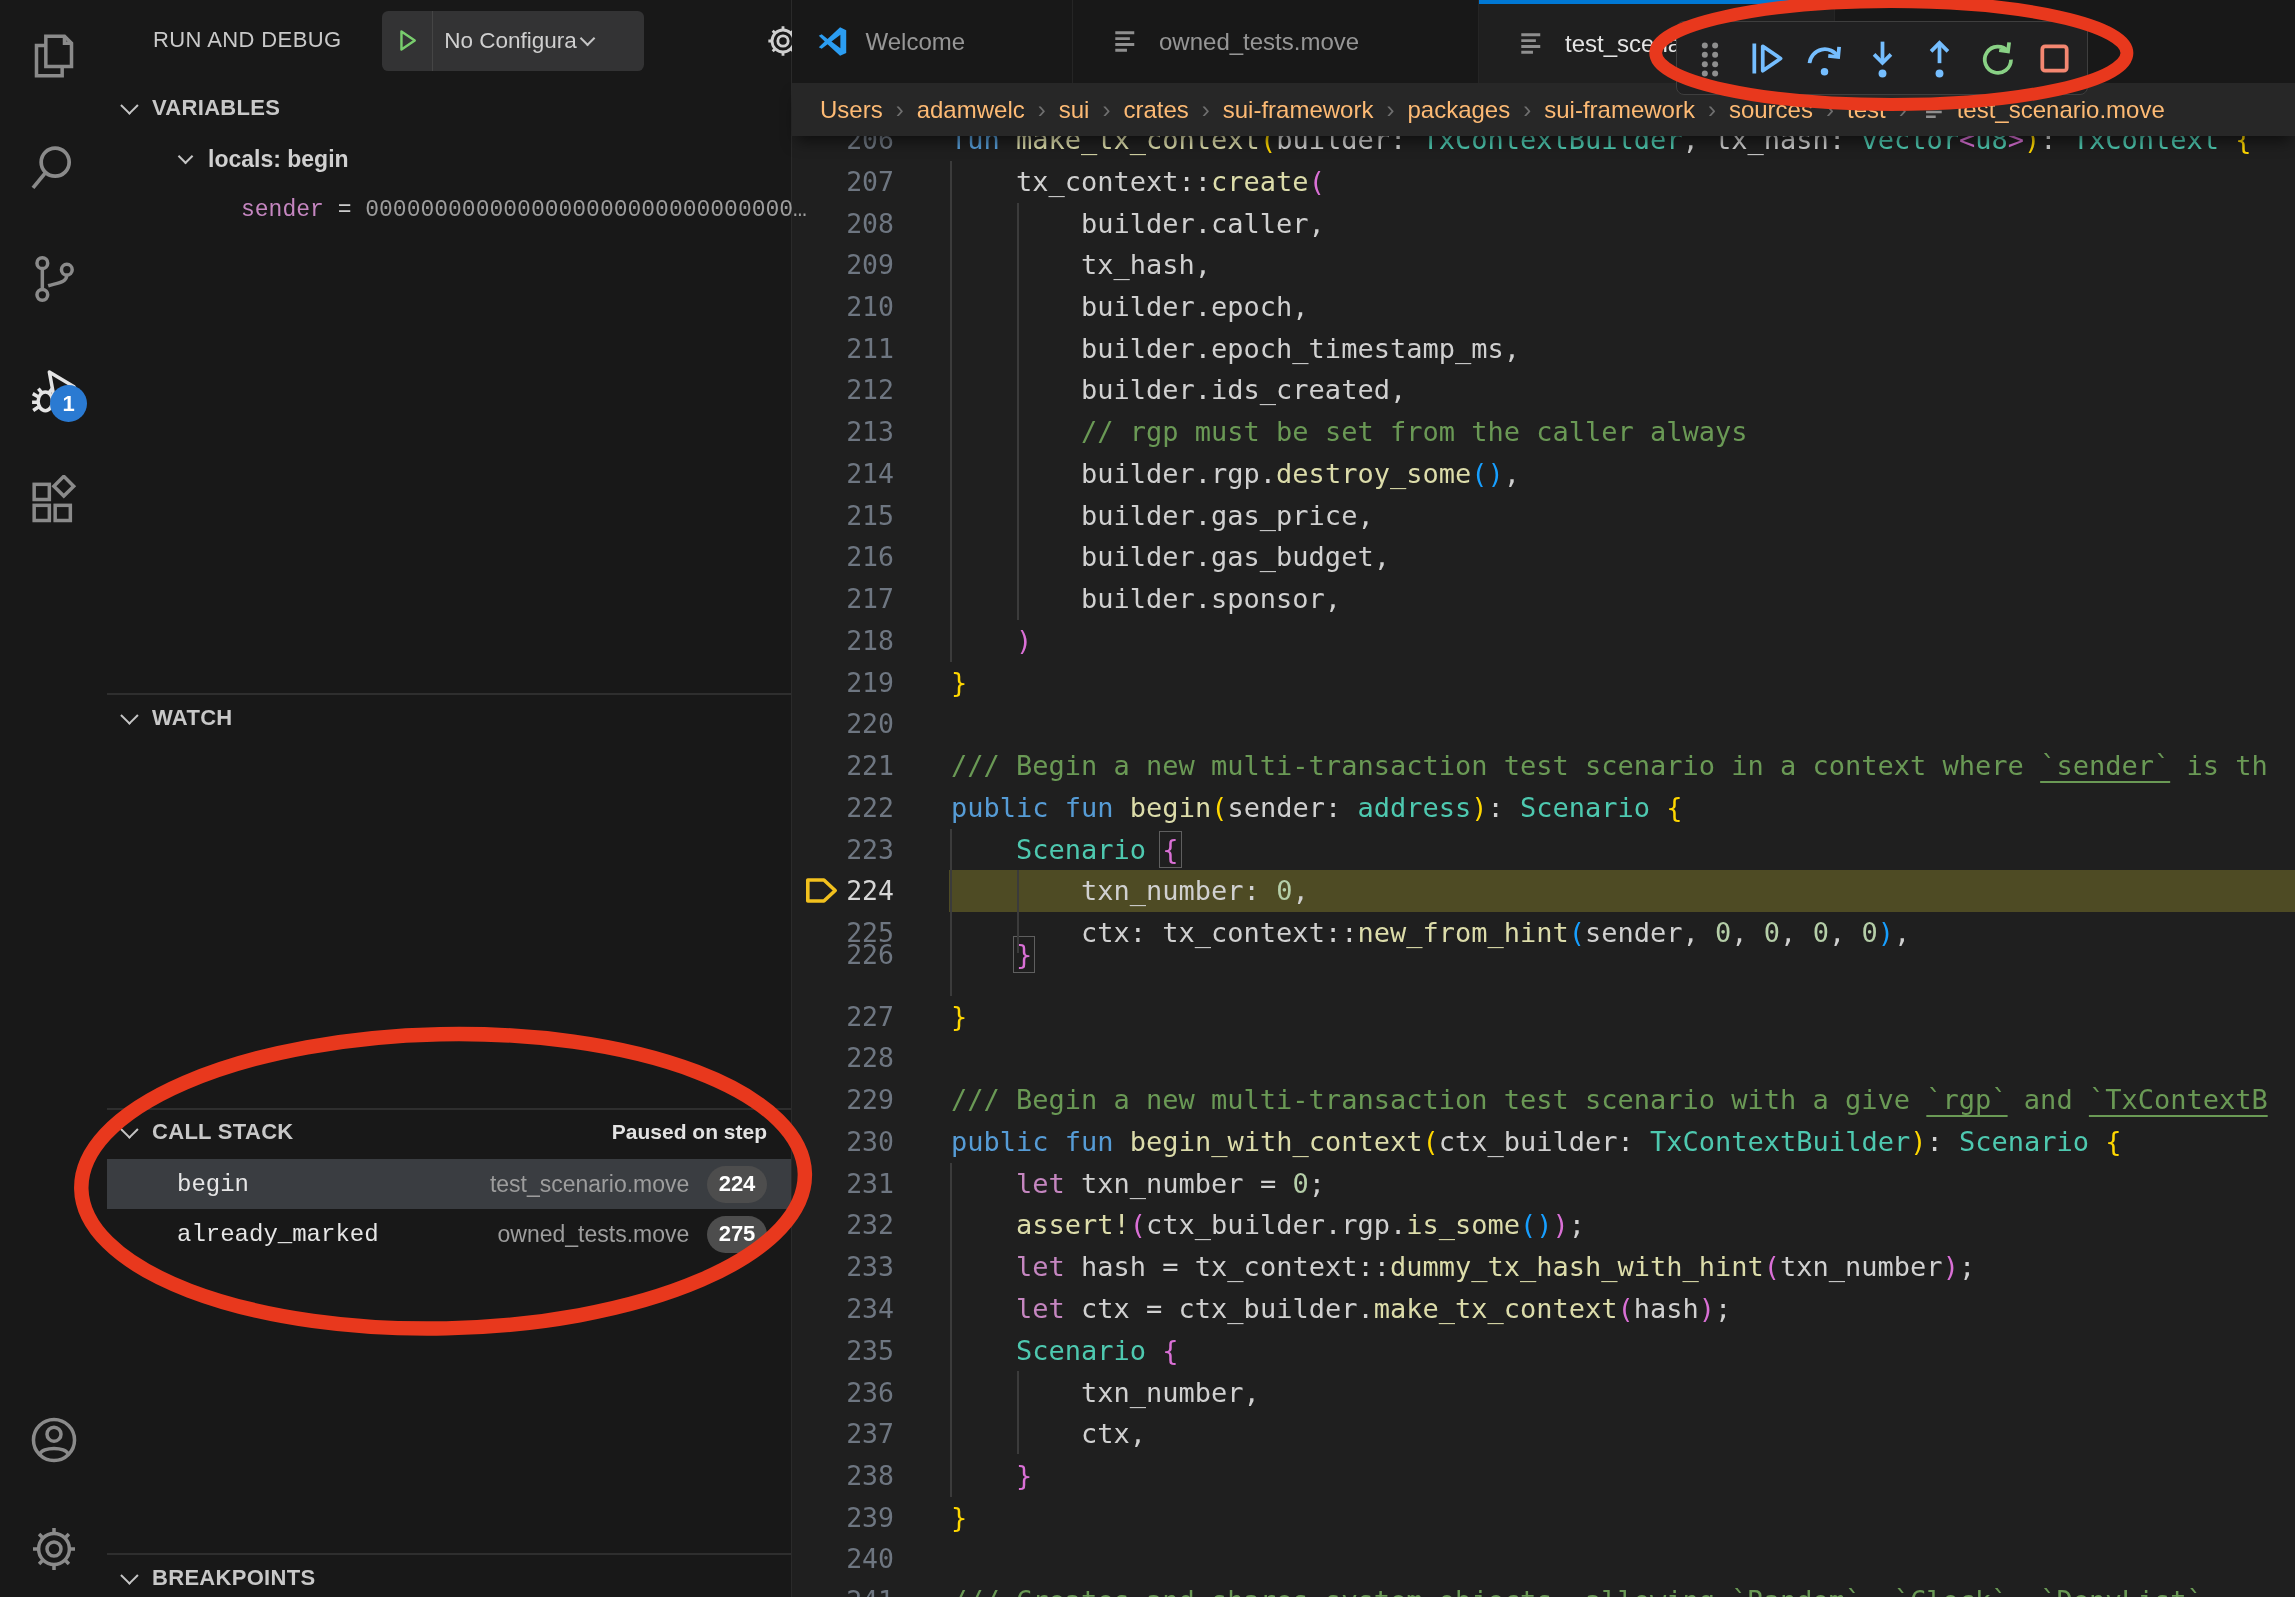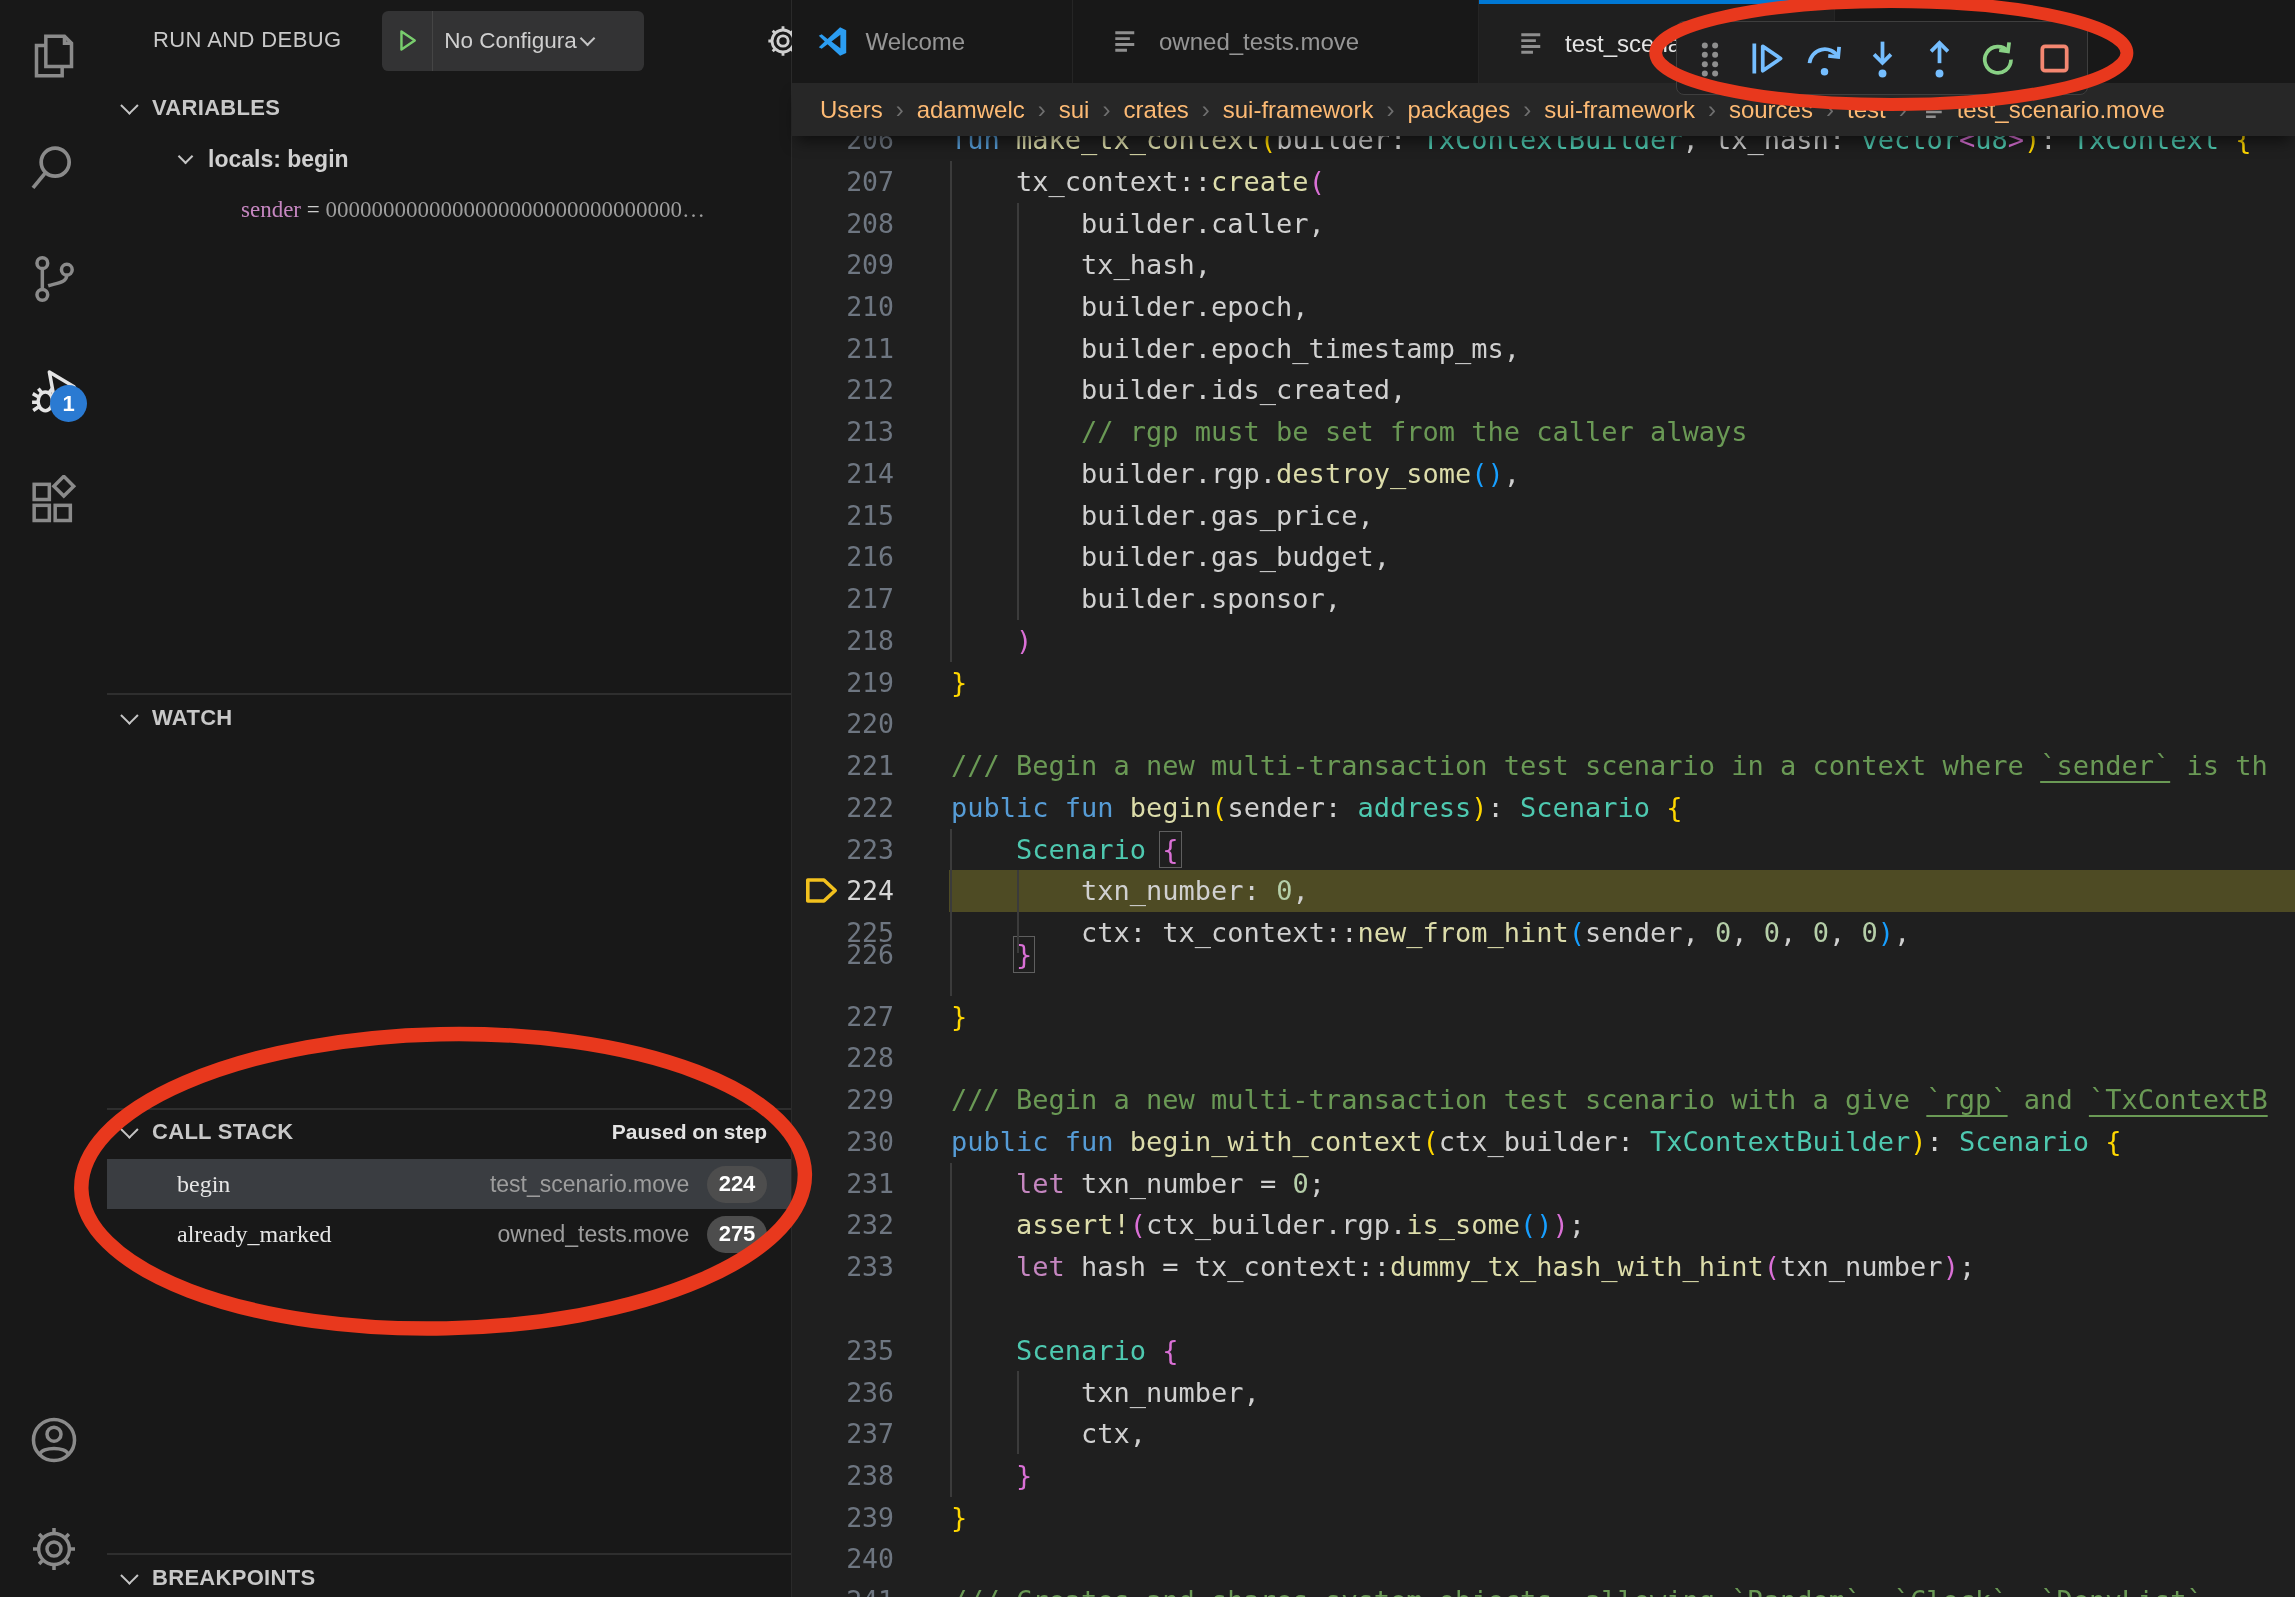--- a/index.html
+++ b/index.html
@@ -1,18 +1,18 @@
 <!DOCTYPE html>
 <html style="font-size:13px"><head>
 <meta charset="utf-8">
 <style>
   html,body{margin:0;padding:0;background:#111;}
   #stage{position:relative;width:2295px;height:1597px;background:#1f1f1f;overflow:hidden;
          font-family:"Liberation Sans",sans-serif;-webkit-font-smoothing:antialiased;}
-  .mono{font-family:Liberation Serif, serif;}
+  .mono{font-family:Liberation Mono, monospace;}
 
   
   #activitybar{position:absolute;left:0;top:0;width:107px;height:100%;background:#181818;border-right:1.6px solid #2a2a2a;}
   .act-item{position:absolute;left:0;width:107px;height:77px;display:flex;align-items:center;justify-content:center;color:#8a8a8a;}
   .act-item.active{color:#e4e4e4;}
   .act-item svg{width:56px;height:56px;}
   #debug-badge{position:absolute;left:50px;top:32px;width:37px;height:37px;border-radius:50%;background:#2a7ad2;
                color:#fff;font-size:22px;font-weight:bold;display:flex;align-items:center;justify-content:center;}
 
   
@@ -127,20 +127,21 @@
         </svg><span class="gnum cur">224</span><span class="ctext"><span class="tk-pl">        txn_number</span><span class="tk-pl">: </span><span class="tk-num">0</span><span class="tk-pl">,</span></span></div>
       <div class="crow" style="top: 912px;"><span class="gnum">225</span><span class="ctext"><span class="tk-pl">        ctx</span><span class="tk-pl">: </span><span class="tk-pl">tx_context::</span><span class="tk-fn">new_from_hint</span><span class="tk-b3">(</span><span class="tk-pl">sender</span><span class="tk-pl">, </span><span class="tk-num">0</span><span class="tk-pl">, </span><span class="tk-num">0</span><span class="tk-pl">, </span><span class="tk-num">0</span><span class="tk-pl">, </span><span class="tk-num">0</span><span class="tk-b3">)</span><span class="tk-pl">,</span></span></div>
       <div class="crow" style="top: 934px;"><span class="gnum">226</span><span class="ctext"><span class="tk-pl">    </span><span class="tk-b2m">}</span></span></div>
       <div class="crow" style="top: 996px;"><span class="gnum">227</span><span class="ctext"><span class="tk-b1">}</span></span></div>
       <div class="crow" style="top: 1037px;"><span class="gnum">228</span><span class="ctext"></span></div>
       <div class="crow" style="top: 1079px;"><span class="gnum">229</span><span class="ctext"><span class="tk-cm">/// Begin a new multi-transaction test scenario with a give </span><span class="tk-cmu">`rgp`</span><span class="tk-cm"> and </span><span class="tk-cmu">`TxContextB</span></span></div>
       <div class="crow" style="top: 1121px;"><span class="gnum">230</span><span class="ctext"><span class="tk-kw">public</span><span class="tk-pl"> </span><span class="tk-kw">fun</span><span class="tk-pl"> </span><span class="tk-fn">begin_with_context</span><span class="tk-b1">(</span><span class="tk-pl">ctx_builder</span><span class="tk-pl">: </span><span class="tk-ty">TxContextBuilder</span><span class="tk-b1">)</span><span class="tk-pl">: </span><span class="tk-ty">Scenario</span><span class="tk-pl"> </span><span class="tk-b1">{</span></span></div>
       <div class="crow" style="top: 1163px; padding-left: 45px;"><span class="gnum">231</span><span class="ctext"><span class="tk-pl">    </span><span class="tk-ctl">let</span><span class="tk-pl"> txn_number = </span><span class="tk-num">0</span><span class="tk-pl">;</span></span></div>
       <div class="crow" style="top: 1204px;"><span class="gnum">232</span><span class="ctext"><span class="tk-pl">    </span><span class="tk-fn">assert!</span><span class="tk-b2">(</span><span class="tk-pl">ctx_builder.rgp.</span><span class="tk-fn">is_some</span><span class="tk-b3">(</span><span class="tk-b3">)</span><span class="tk-b2">)</span><span class="tk-pl">;</span></span></div>
       <div class="crow" style="top: 1246px;"><span class="gnum">233</span><span class="ctext"><span class="tk-pl">    </span><span class="tk-ctl">let</span><span class="tk-pl"> hash = tx_context::</span><span class="tk-fn">dummy_tx_hash_with_hint</span><span class="tk-b2">(</span><span class="tk-pl">txn_number</span><span class="tk-b2">)</span><span class="tk-pl">;</span></span></div>
+      <div class="crow" style="top: 1288px;"><span class="gnum">234</span><span class="ctext"><span class="tk-pl">    </span><span class="tk-ctl">let</span><span class="tk-pl"> ctx = ctx_builder.</span><span class="tk-fn">make_tx_context</span><span class="tk-b2">(</span><span class="tk-pl">hash</span><span class="tk-b2">)</span><span class="tk-pl">;</span></span></div>
       <div class="crow" style="top: 1330px;"><span class="gnum">235</span><span class="ctext"><span class="tk-pl">    </span><span class="tk-ty">Scenario</span><span class="tk-pl"> </span><span class="tk-b2">{</span></span></div>
       <div class="crow" style="top: 1372px;"><span class="gnum">236</span><span class="ctext"><span class="tk-pl">        txn_number,</span></span></div>
       <div class="crow" style="top: 1413px;"><span class="gnum">237</span><span class="ctext"><span class="tk-pl">        ctx,</span></span></div>
       <div class="crow" style="top: 1455px;"><span class="gnum">238</span><span class="ctext"><span class="tk-pl">    </span><span class="tk-b2">}</span></span></div>
       <div class="crow" style="top: 1497px;"><span class="gnum">239</span><span class="ctext"><span class="tk-b1">}</span></span></div>
       <div class="crow" style="top: 1538px;"><span class="gnum">240</span><span class="ctext"></span></div>
       <div class="crow" style="top: 1580px;"><span class="gnum">241</span><span class="ctext"><span class="tk-cm">/// Creates and shares system objects, allowing </span><span class="tk-cmu">`Random`</span><span class="tk-cm">, </span><span class="tk-cmu">`Clock`</span><span class="tk-cm">, </span><span class="tk-cmu">`DenyList`</span></span></div>
     </div>
 
   <div id="activitybar">

